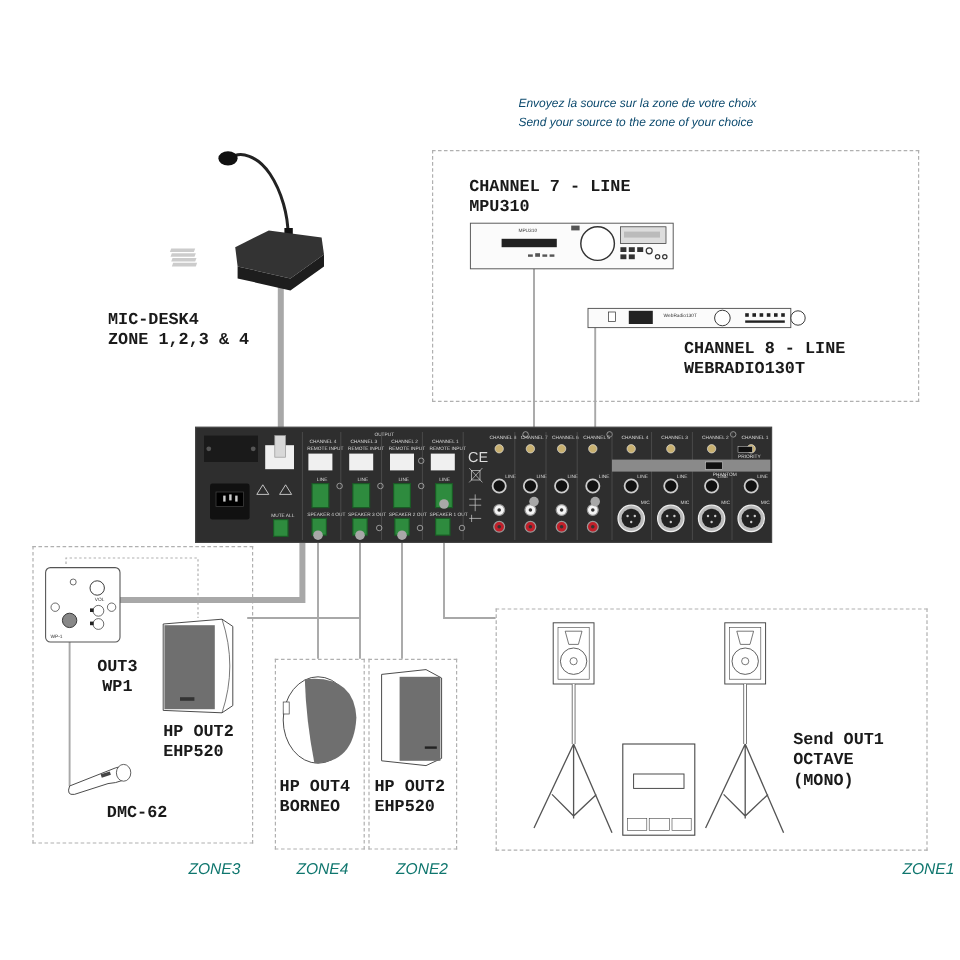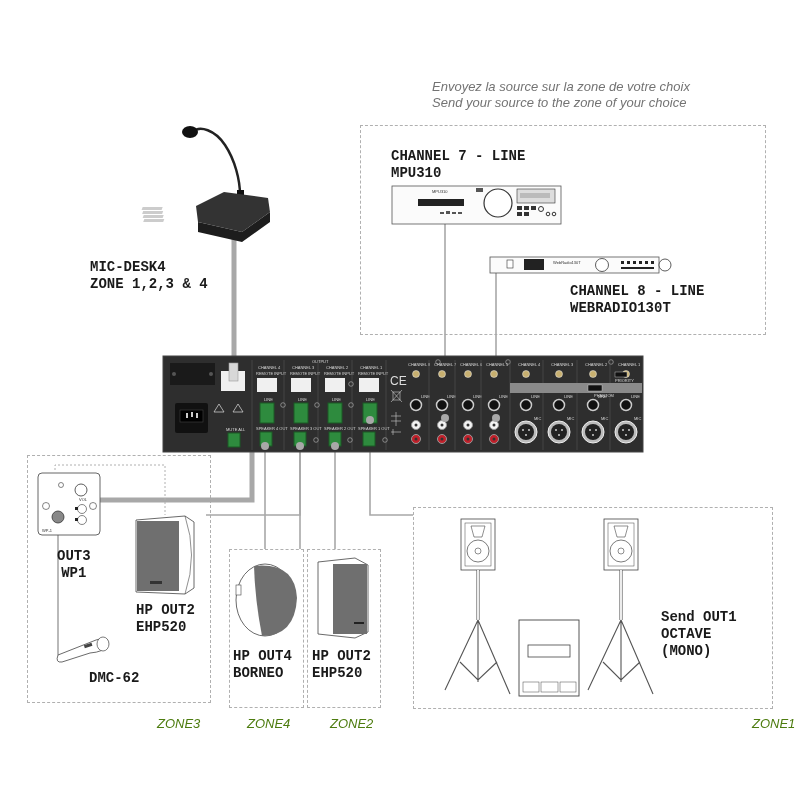--- a/index.html
+++ b/index.html
@@ -1,20 +1,20 @@
 <!DOCTYPE html>
 <html><head>
 <meta charset="utf-8">
 <style>
   html, body { margin:0; padding:0; background:#ffffff; }
   body { width:800px; height:800px; position:relative; overflow:hidden; font-family:"Liberation Sans", sans-serif; color:#1a1a1a; }
   .lbl { position:absolute; font-family:Liberation Mono, monospace; font-weight:bold; font-size:14px; line-height:17px; color:#1a1a1a; white-space:nowrap; }
   .lbl div { display:block; }
-  .zone-name { position:absolute; font-family:"Liberation Sans", sans-serif; font-style:italic; font-size:13px; color:#4d7c0f; }
-  .hint { position:absolute; font-family:"Liberation Sans", sans-serif; font-style:italic; font-size:13px; line-height:16px; color:#737373; }
+  .zone-name { position:absolute; font-family:"Liberation Sans", sans-serif; font-style:italic; font-size:13px; color:#0f766e; }
+  .hint { position:absolute; font-family:"Liberation Sans", sans-serif; font-style:italic; font-size:10px; line-height:16px; color:#0c4a6e; }
   .zone { position:absolute; border:1px dashed #b0b0b0; box-sizing:border-box; }
   svg { position:absolute; left:0; top:0; }
   .tiny { font-family:"Liberation Sans", sans-serif; font-size:4px; fill:#d8d8d8; }
   .tiny-dark { font-family:"Liberation Sans", sans-serif; font-size:4px; fill:#333; }
 </style>
 </head>
 <body>
 
 <div class="hint" style="left:432px; top:79px;">
   <div>Envoyez la source sur la zone de votre choix</div>
@@ -376,21 +376,21 @@
   <div>MPU310</div>
 </div>
 <div class="lbl" style="left:570px; top:283px;">
   <div>CHANNEL 8 - LINE</div>
   <div>WEBRADIO130T</div>
 </div>
 <div class="lbl" style="left:90px; top:259px;">
   <div>MIC-DESK4</div>
   <div>ZONE 1,2,3 &amp; 4</div>
 </div>
-<div class="lbl" style="left:57px; top:548px; text-align:center;">
+<div class="lbl" style="left:81px; top:548px; text-align:center;">
   <div>OUT3</div>
   <div>WP1</div>
 </div>
 <div class="lbl" style="left:136px; top:602px;">
   <div>HP OUT2</div>
   <div>EHP520</div>
 </div>
 <div class="lbl" style="left:89px; top:670px;">
   <div>DMC-62</div>
 </div>

